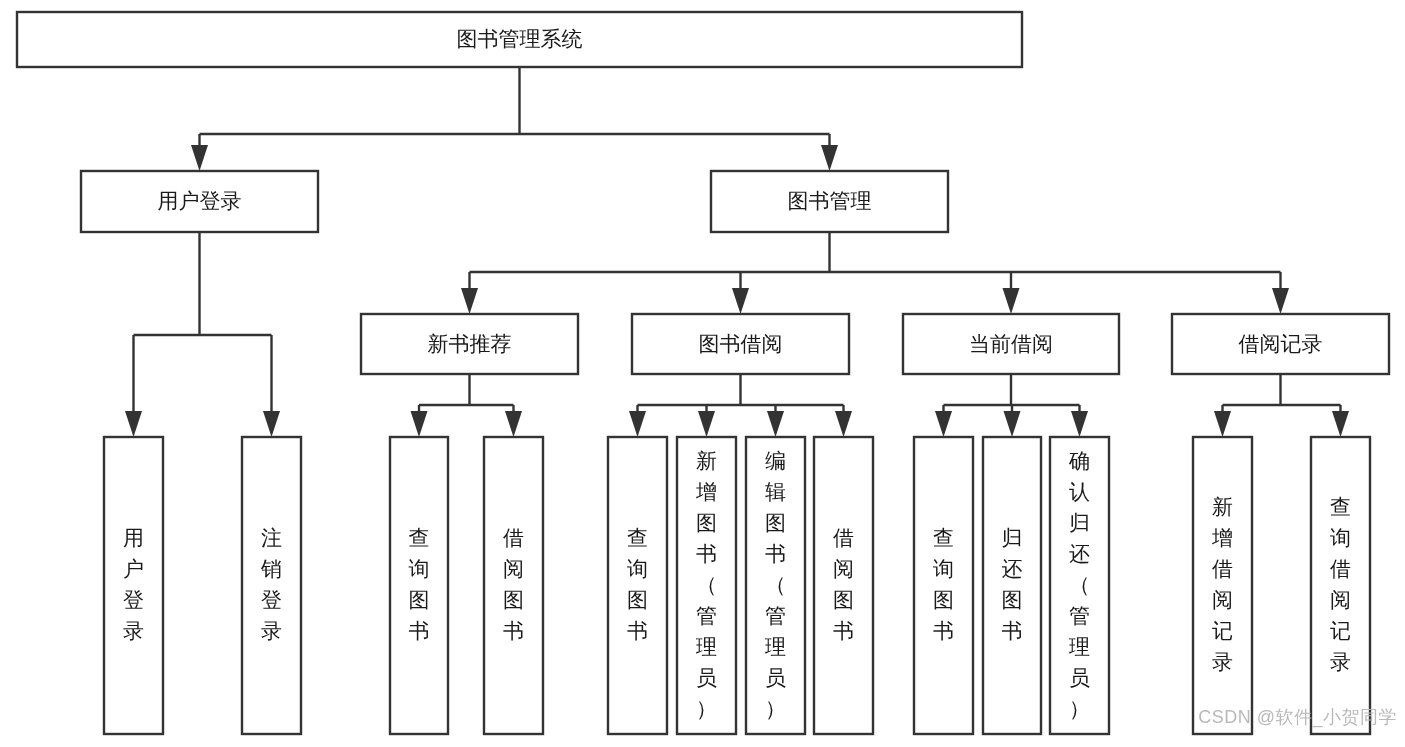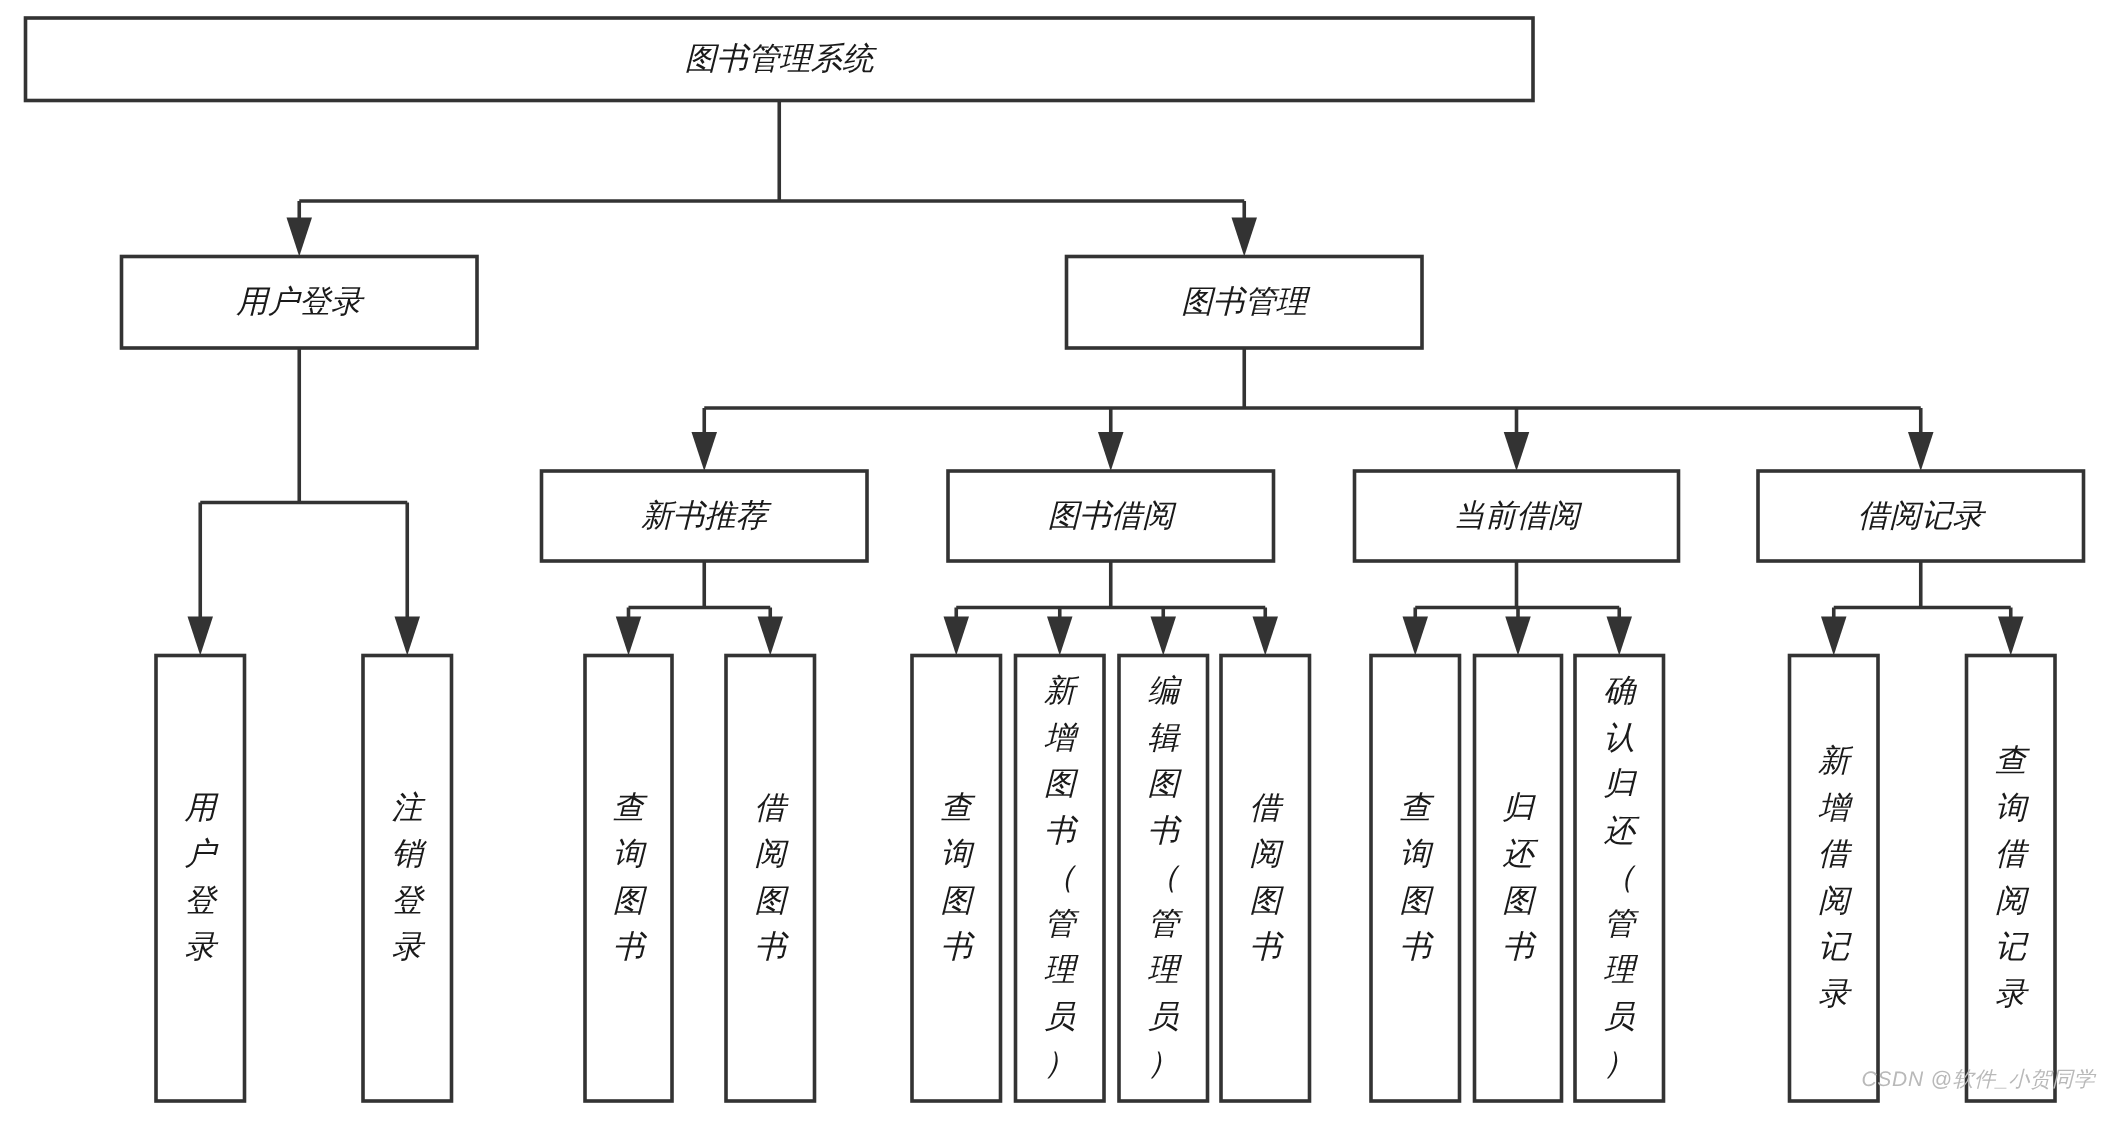--- a/index.html
+++ b/index.html
@@ -11,21 +11,20 @@
     width: 1405px;
     height: 747px;
     font-family: "Liberation Sans", "DejaVu Sans", sans-serif;
     overflow: hidden;
     position: relative;
   }
   #diagram-root {
     position: relative;
     width: 1405px;
     height: 735px;
-    font-style: italic;
   }
   svg#tree-svg {
     position: absolute;
     left: 0;
     top: 0;
     width: 1405px;
     height: 747px;
     display: block;
   }
   .node-box {
@@ -55,21 +54,21 @@
     font-size: 21px;
     fill: #1a1a1a;
     text-anchor: middle;
     dominant-baseline: middle;
   }
   .watermark {
     position: absolute;
     right: 8px;
     bottom: 6px;
     font-family: "Liberation Sans", "DejaVu Sans", sans-serif;
-    font-size: 14px;
+    font-size: 18px;
     color: #b9b9b9;
     white-space: nowrap;
     letter-spacing: 0.5px;
     user-select: none;
   }
 </style>
 </head>
 <body>
 
 <div id="diagram-root">

